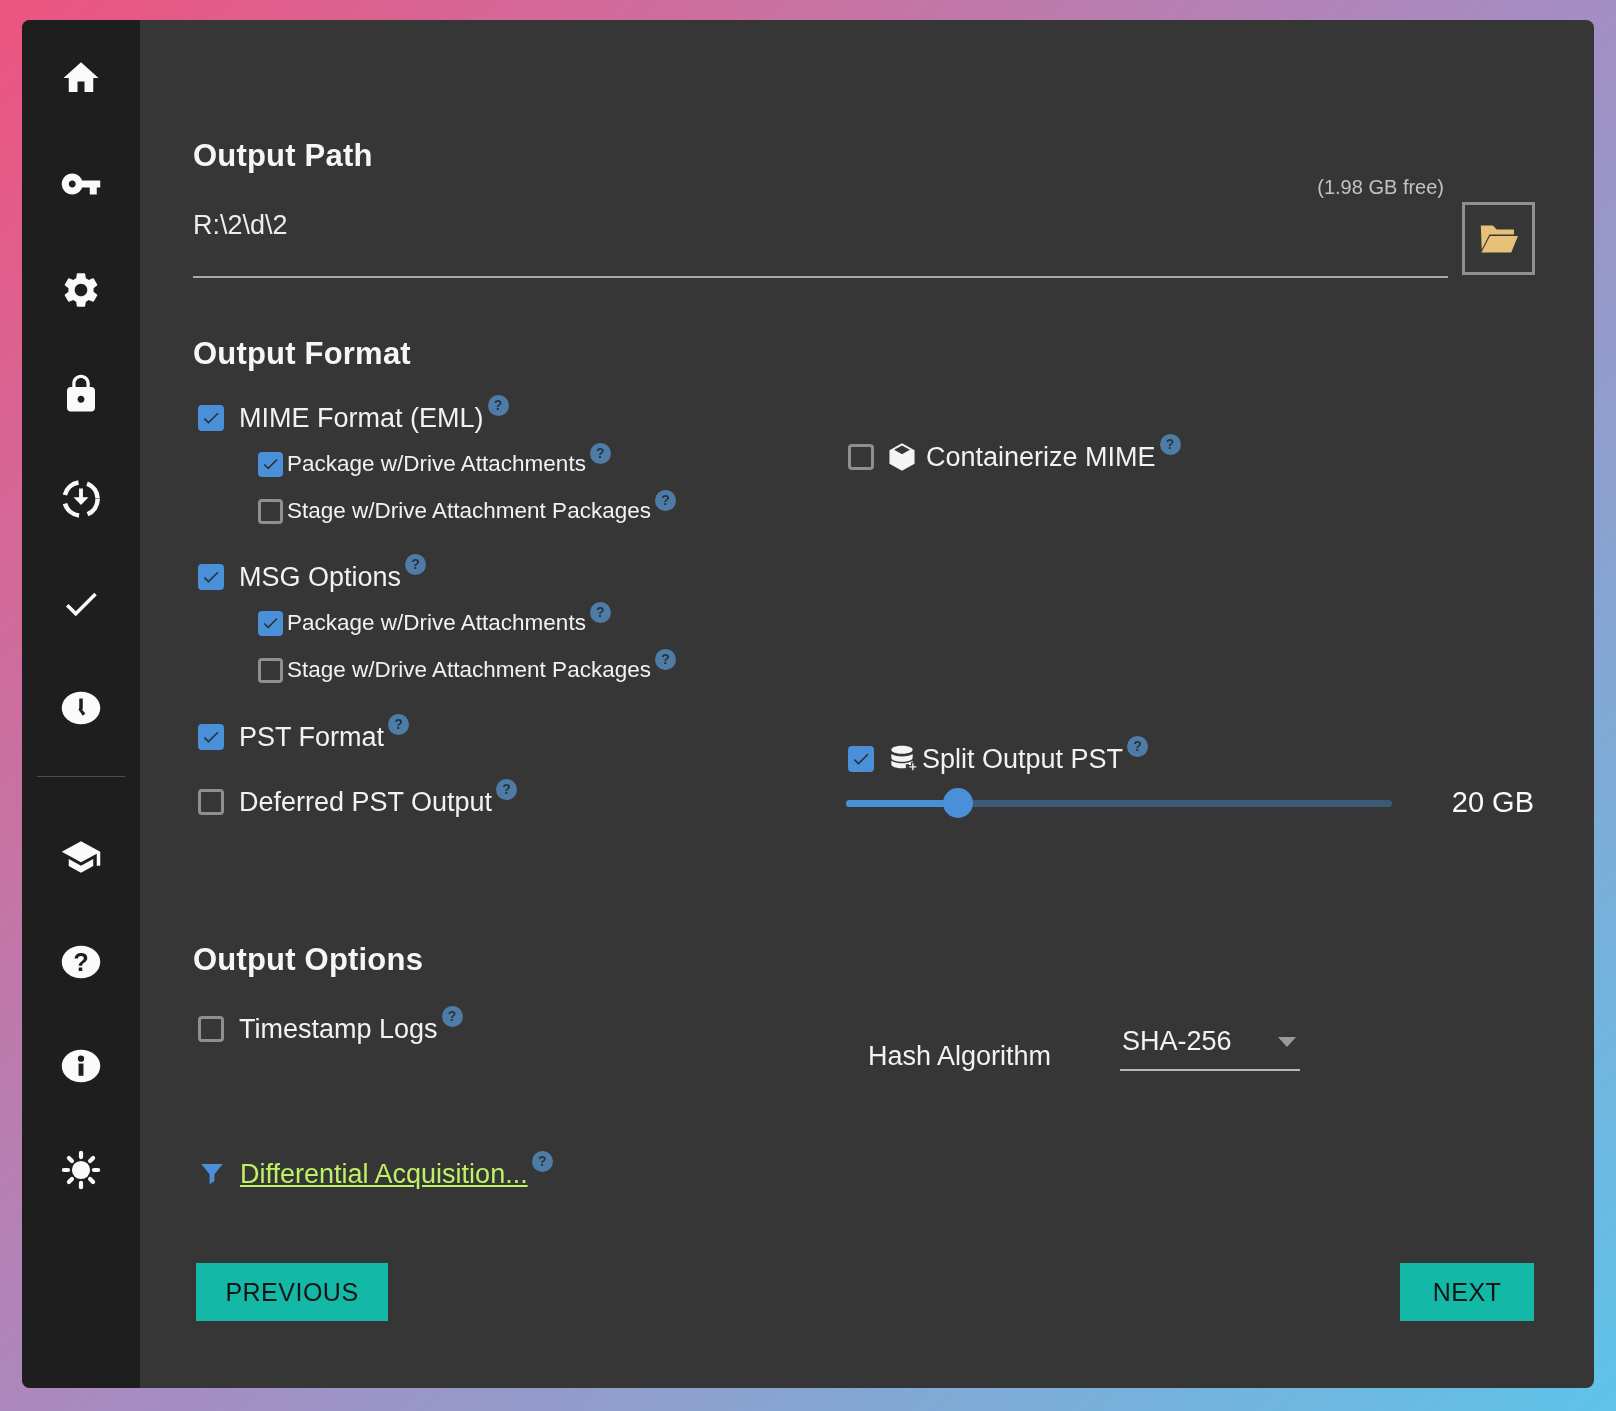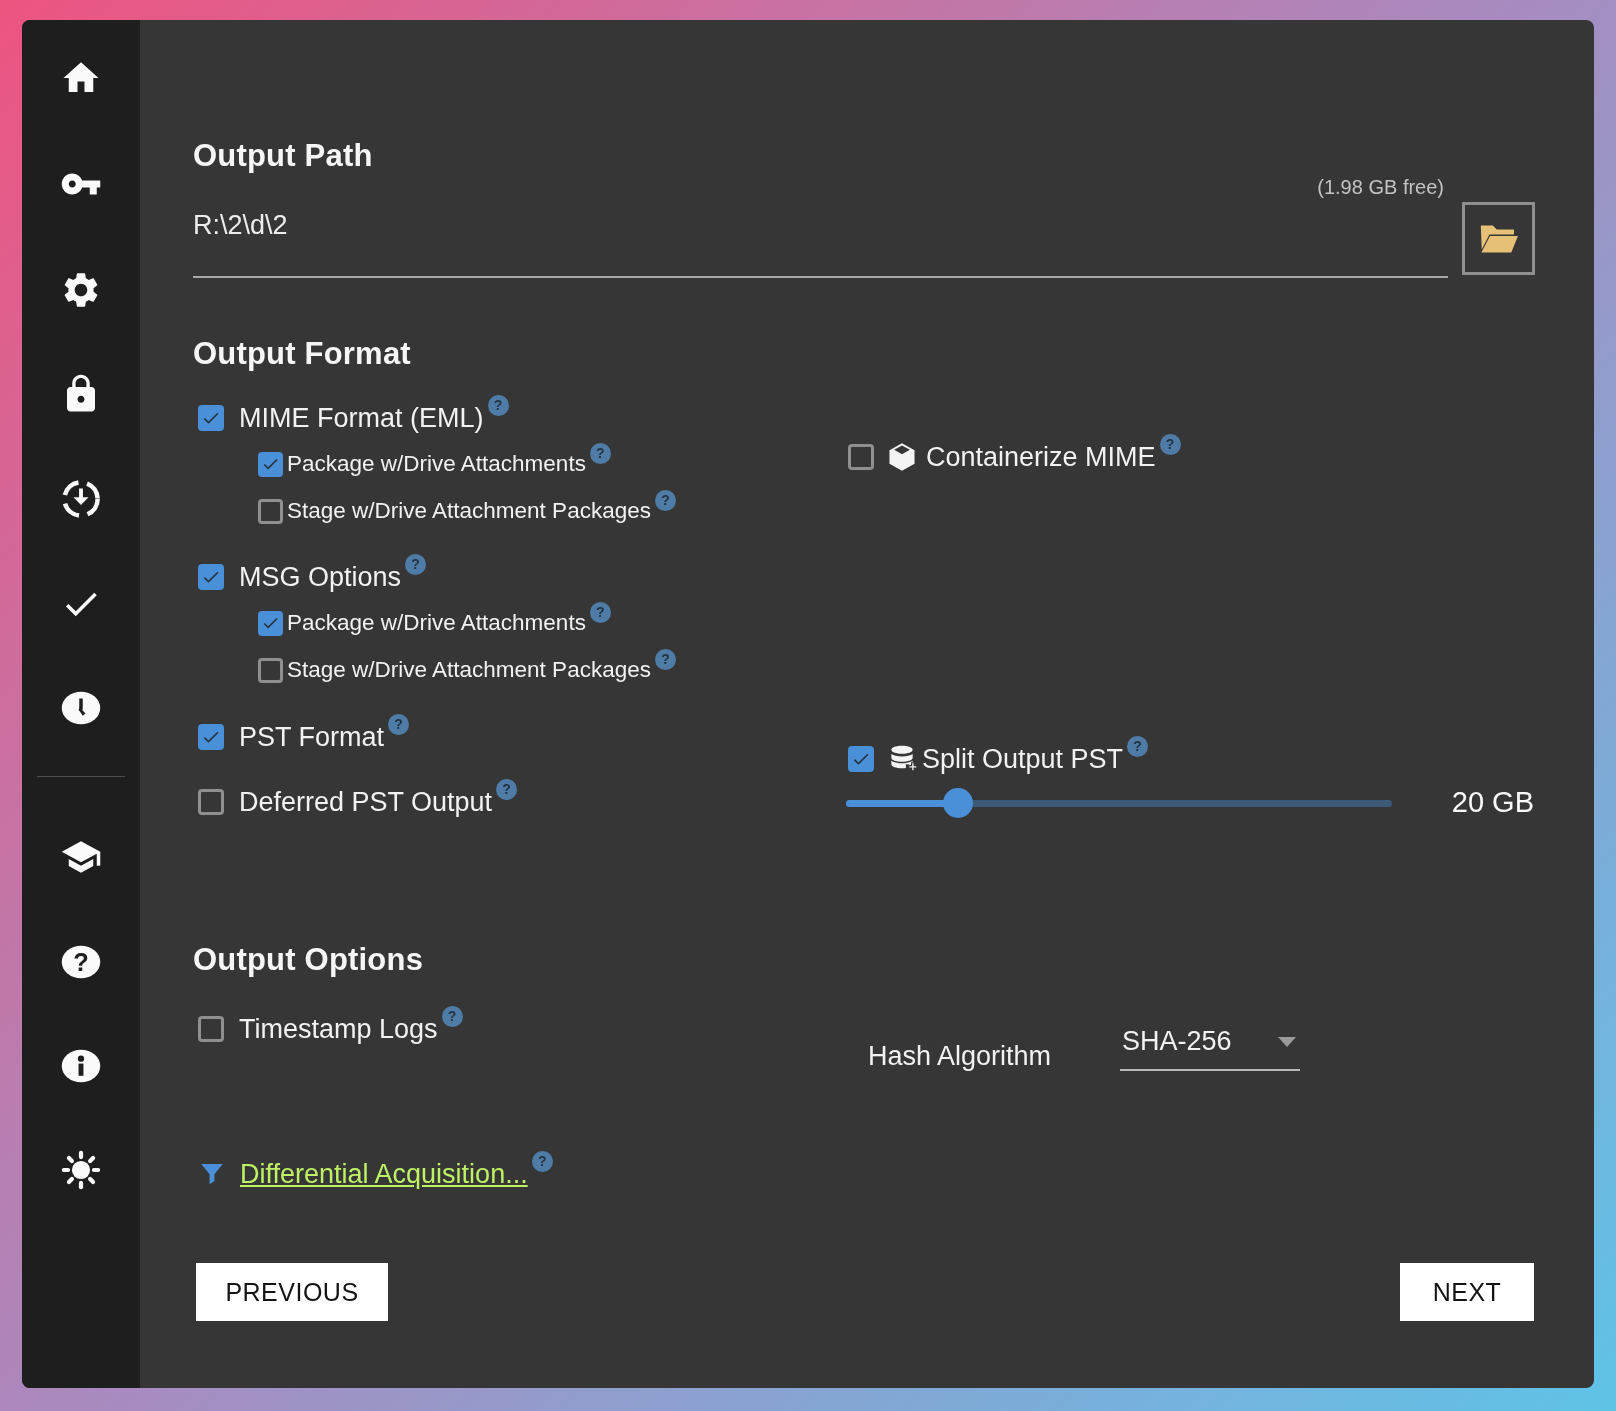--- a/index.html
+++ b/index.html
@@ -56,21 +56,21 @@
   .hash-select{position:absolute;left:1098px;top:1006px;width:180px;box-sizing:border-box;
     border-bottom:2px solid #b9b9b9;padding:0 4px 12px 2px;display:flex;align-items:center;
     justify-content:space-between;cursor:pointer;}
   .hash-value{font-size:27px;color:#f2f2f2;}
   .caret{width:0;height:0;border-left:9px solid transparent;border-right:9px solid transparent;
     border-top:10px solid #9a9a9a;}
   
   .funnel{width:28px;height:28px;flex:none;display:flex;}
   .link{color:#bef264;font-size:27px;text-decoration:underline;margin-left:14px;cursor:pointer;}
   
-  .btn{position:absolute;height:58px;background:#ffffff;color:#141414;font-size:25px;
+  .btn{position:absolute;height:58px;background:#14b8a6;color:#141414;font-size:25px;
     font-weight:500;display:flex;align-items:center;justify-content:center;cursor:pointer;
     letter-spacing:.5px;}
 </style>
 </head>
 <body>
 
 <div class="window">
 
   <nav class="sidebar">
     <div class="side-icon" style="top:58px">

